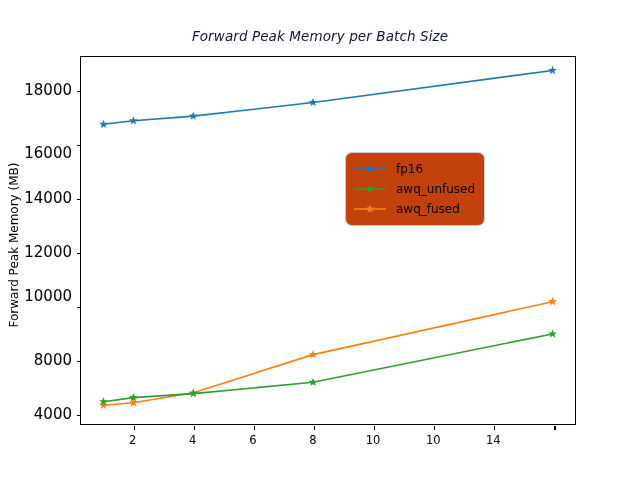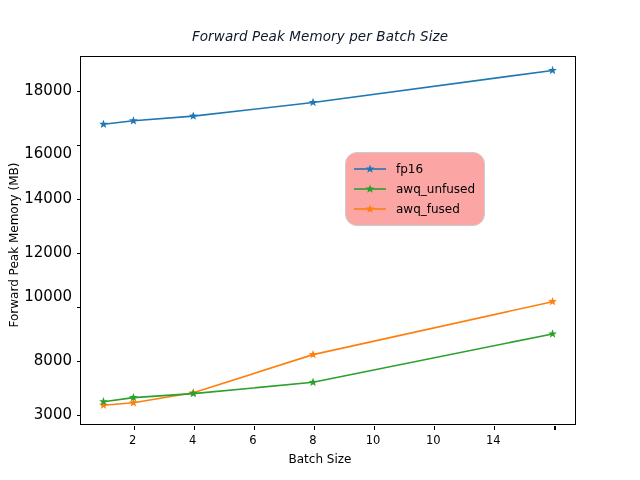--- a/index.html
+++ b/index.html
@@ -122,23 +122,23 @@
     top: 56px;
     width: 72px;
     height: 369px;
   }
   
   #legend {
     position: absolute;
     left: 345px;
     top: 152px;
     padding: 6px 9px 6px 7px;
-    background: #fca5a5;
+    background: #c2410c;
     border: 1px solid #cccccc;
-    border-radius: 12px;
+    border-radius: 7px;
     box-sizing: border-box;
   }
   .legend-row {
     display: flex;
     align-items: center;
     height: 20px;
     white-space: nowrap;
   }
   .legend-sample {
     width: 34px;
@@ -154,40 +154,39 @@
 </style>
 </head>
 <body>
 
 <div id="figure">
 
   <div id="chart-title">Forward Peak Memory per Batch Size</div>
 
   <div id="yaxis-band">
     <div id="ylabel">Forward Peak Memory (MB)</div>
-  <div class="ytick-label" style="top: 358.187px; right: 4px;">3000</div>
+  <div class="ytick-label" style="top: 358.187px; right: 4px;">4000</div>
       <div class="ytick-label" style="top: 304.121px; right: 4px;">8000</div>
       <div class="ytick-label" style="top: 240px; right: 4px;">10000</div>
       <div class="ytick-label" style="top: 195.989px; right: 4px;">12000</div>
       <div class="ytick-label" style="top: 141.923px; right: 4px;">14000</div>
       <div class="ytick-label" style="top: 97px; right: 4px;">16000</div>
       <div class="ytick-label" style="top: 33.7912px; right: 4px;">18000</div>
     </div>
 
   <div id="xaxis-band">
       <div class="xtick-label" style="left: 52.6061px;">2</div>
       <div class="xtick-label" style="left: 112.727px;">4</div>
       <div class="xtick-label" style="left: 172.848px;">6</div>
       <div class="xtick-label" style="left: 232.97px;">8</div>
       <div class="xtick-label" style="left: 293.091px;">10</div>
       <div class="xtick-label" style="left: 353.212px;">10</div>
       <div class="xtick-label" style="left: 413.333px;">14</div>
       <div class="xtick-label" style="left: 473.455px; margin-top: 48px;">16</div>
     </div>
-  <div id="xlabel">Batch Size</div>
 
   <div id="plot-area">
     <div id="ytick-layer">
         <div class="ytick-mark" style="top: 358.187px;"></div>
         <div class="ytick-mark" style="top: 304.121px;"></div>
         <div class="ytick-mark" style="top: 250.055px;"></div>
         <div class="ytick-mark" style="top: 195.989px;"></div>
         <div class="ytick-mark" style="top: 141.923px;"></div>
         <div class="ytick-mark" style="top: 87.8571px;"></div>
         <div class="ytick-mark" style="top: 33.7912px;"></div>

